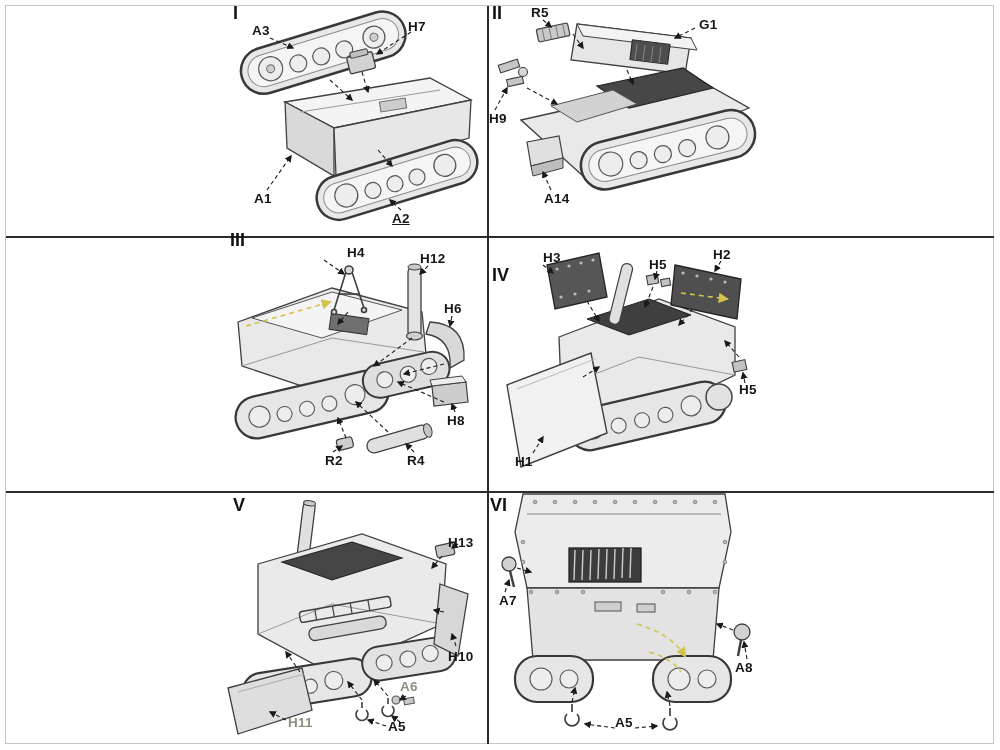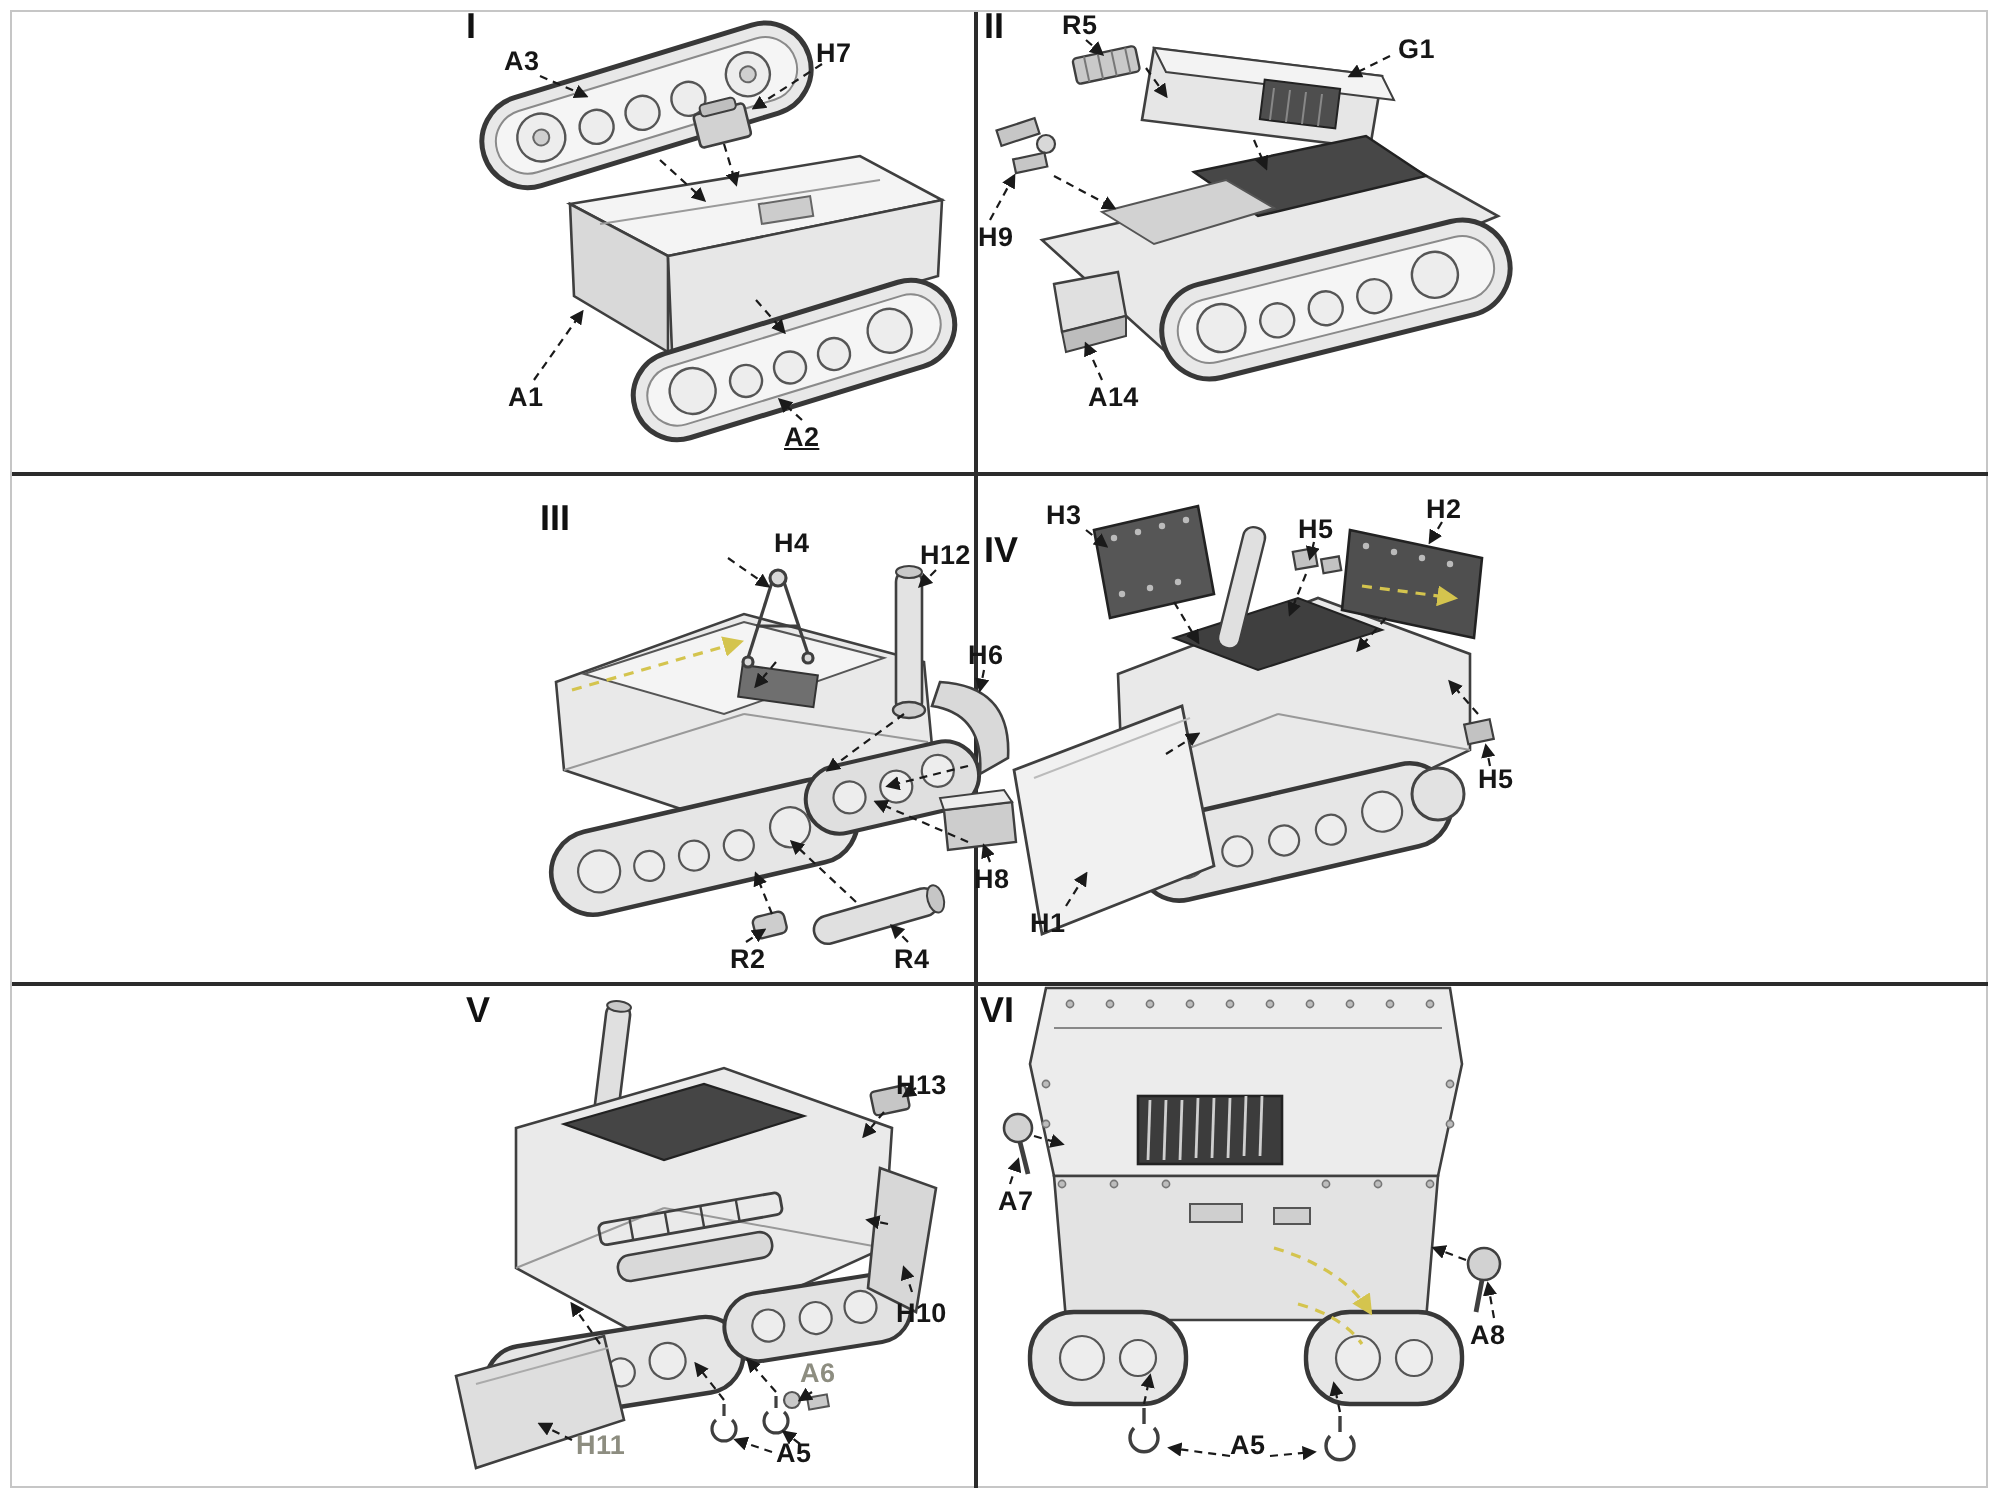--- a/index.html
+++ b/index.html
@@ -138,21 +138,21 @@
         <line class="ld" x1="40" y1="88" x2="70" y2="104" marker-end="url(#arw)"></line>
       </g>
     </svg>
     <span class="numeral" style="left:5px; top:4px;">II</span>
     <span class="plabel" style="left:44px; top:6px;">R5</span>
     <span class="plabel" style="left:212px; top:18px;">G1</span>
     <span class="plabel" style="left:2px; top:112px;">H9</span>
     <span class="plabel" style="left:57px; top:192px;">A14</span>
   </section>
 
-  <section class="panel" style="left:0; top:245px; width:422px; height:254px;margin-left:40px;">
+  <section class="panel" style="left:0; top:226px; width:422px; height:254px;">
     <svg width="487" height="254" viewBox="0 0 487 254">
       <g>
         <polygon points="238,96 332,62 422,86 426,128 332,170 242,140" fill="#e9e9e9" stroke="#3f3f3f" stroke-width="1.3"></polygon>
         <polygon points="252,92 332,66 402,84 322,112" fill="#f4f4f4" stroke="#555" stroke-width="1"></polygon>
         <rect x="330" y="90" width="38" height="16" transform="rotate(8 349 98)" fill="#6f6f6f" stroke="#333" stroke-width="1"></rect>
         <line x1="242" y1="140" x2="332" y2="112" stroke="#999" stroke-width="1"></line>
         <line x1="332" y1="112" x2="424" y2="126" stroke="#999" stroke-width="1"></line>
       </g>
       <line class="yd" x1="246" y1="100" x2="330" y2="76" marker-end="url(#arwy)"></line>
       <g transform="rotate(-13 310 178)">
@@ -272,21 +272,21 @@
         <line class="ld" x1="258" y1="146" x2="256" y2="136" marker-end="url(#arw)"></line>
         <line class="ld" x1="46" y1="216" x2="56" y2="200" marker-end="url(#arw)"></line>
         <line class="ld" x1="100" y1="64" x2="112" y2="84" marker-end="url(#arw)"></line>
         <line class="ld" x1="206" y1="72" x2="192" y2="88" marker-end="url(#arw)"></line>
         <line class="ld" x1="252" y1="120" x2="238" y2="104" marker-end="url(#arw)"></line>
         <line class="ld" x1="96" y1="140" x2="112" y2="130" marker-end="url(#arw)"></line>
         <line class="ld" x1="166" y1="50" x2="158" y2="70" marker-end="url(#arw)"></line>
       </g>
     </svg>
     <span class="numeral" style="left:5px; top:5px;margin-top:24px;">IV</span>
-    <span class="plabel" style="left:36px; top:14px;">H3</span>
+    <span class="plabel" style="left:56px; top:14px;">H3</span>
     <span class="plabel" style="left:162px; top:21px;">H5</span>
     <span class="plabel" style="left:226px; top:11px;">H2</span>
     <span class="plabel" style="left:252px; top:146px;">H5</span>
     <span class="plabel" style="left:28px; top:218px;">H1</span>
   </section>
 
   <section class="panel" style="left:0; top:492px; width:487px; height:258px;">
     <svg width="487" height="258" viewBox="0 0 487 258">
       <g transform="rotate(7 306 40)">
         <rect x="300" y="10" width="12" height="62" rx="5" fill="#e0e0e0" stroke="#3f3f3f" stroke-width="1.3"></rect>

